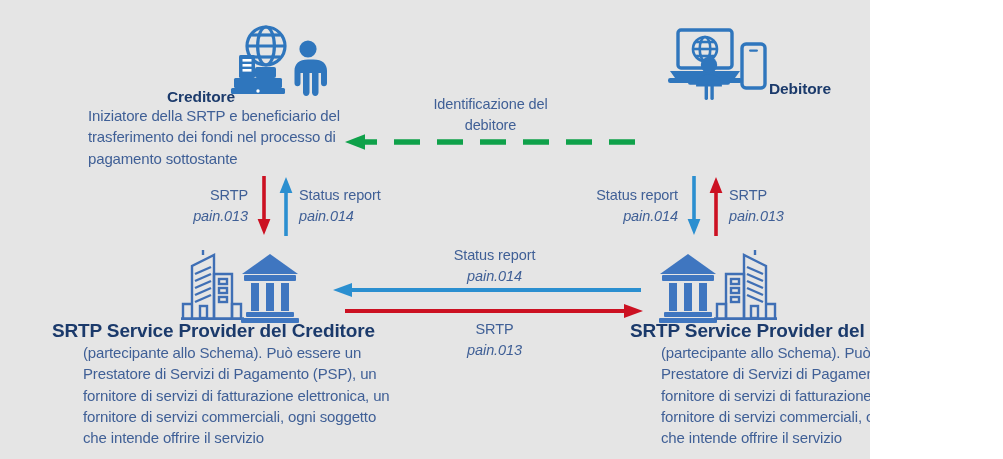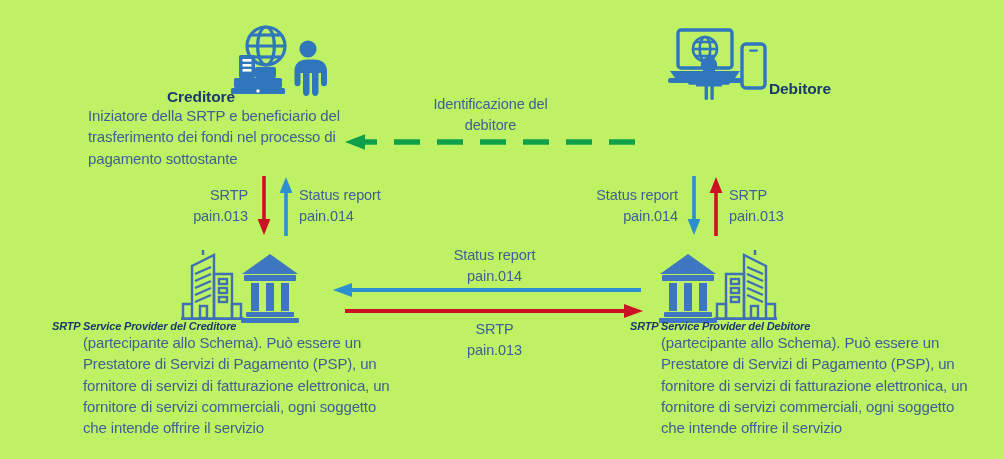--- a/index.html
+++ b/index.html
@@ -6,66 +6,66 @@
   html, body {
     margin: 0;
     padding: 0;
     background: #ffffff;
   }
   body {
     font-family: "Liberation Sans", sans-serif;
   }
   #canvas {
     position: relative;
-    width: 1003px;
+    width: 870px;
     height: 459px;
-    background: #bef264;
+    background: #e5e5e5;
     overflow: hidden;
   }
   .abs { position: absolute; }
 
   
   .actor-title {
     font-weight: bold;
     color: #1b3a6b;
     font-size: 15.5px;
     letter-spacing: -0.1px;
   }
   .actor-body {
     color: #3f5f96;
     font-size: 15px;
     line-height: 1.42;
     letter-spacing: -0.15px;
   }
   .provider-title {
     font-weight: bold;
     color: #1b3a6b;
-    font-size: 11px;
+    font-size: 19px;
     letter-spacing: -0.15px;
     display: block;
-    font-style: italic;
   }
   .provider-body {
     color: #3f5f96;
     font-size: 15px;
     line-height: 1.42;
     letter-spacing: -0.15px;
     display: block;
     margin-left: 31px;
   }
 
   
   .flow-label {
     color: #3f5f96;
     font-size: 14.5px;
     line-height: 1.45;
     letter-spacing: -0.1px;
     white-space: nowrap;
   }
   .flow-label .code {
+    font-style: italic;
     display: block;
   }
   .ta-center { text-align: center; }
   .ta-right  { text-align: right; }
   .ta-left   { text-align: left; }
 
   
   .arrow-svg { display: block; overflow: visible; }
 </style>
 </head>

